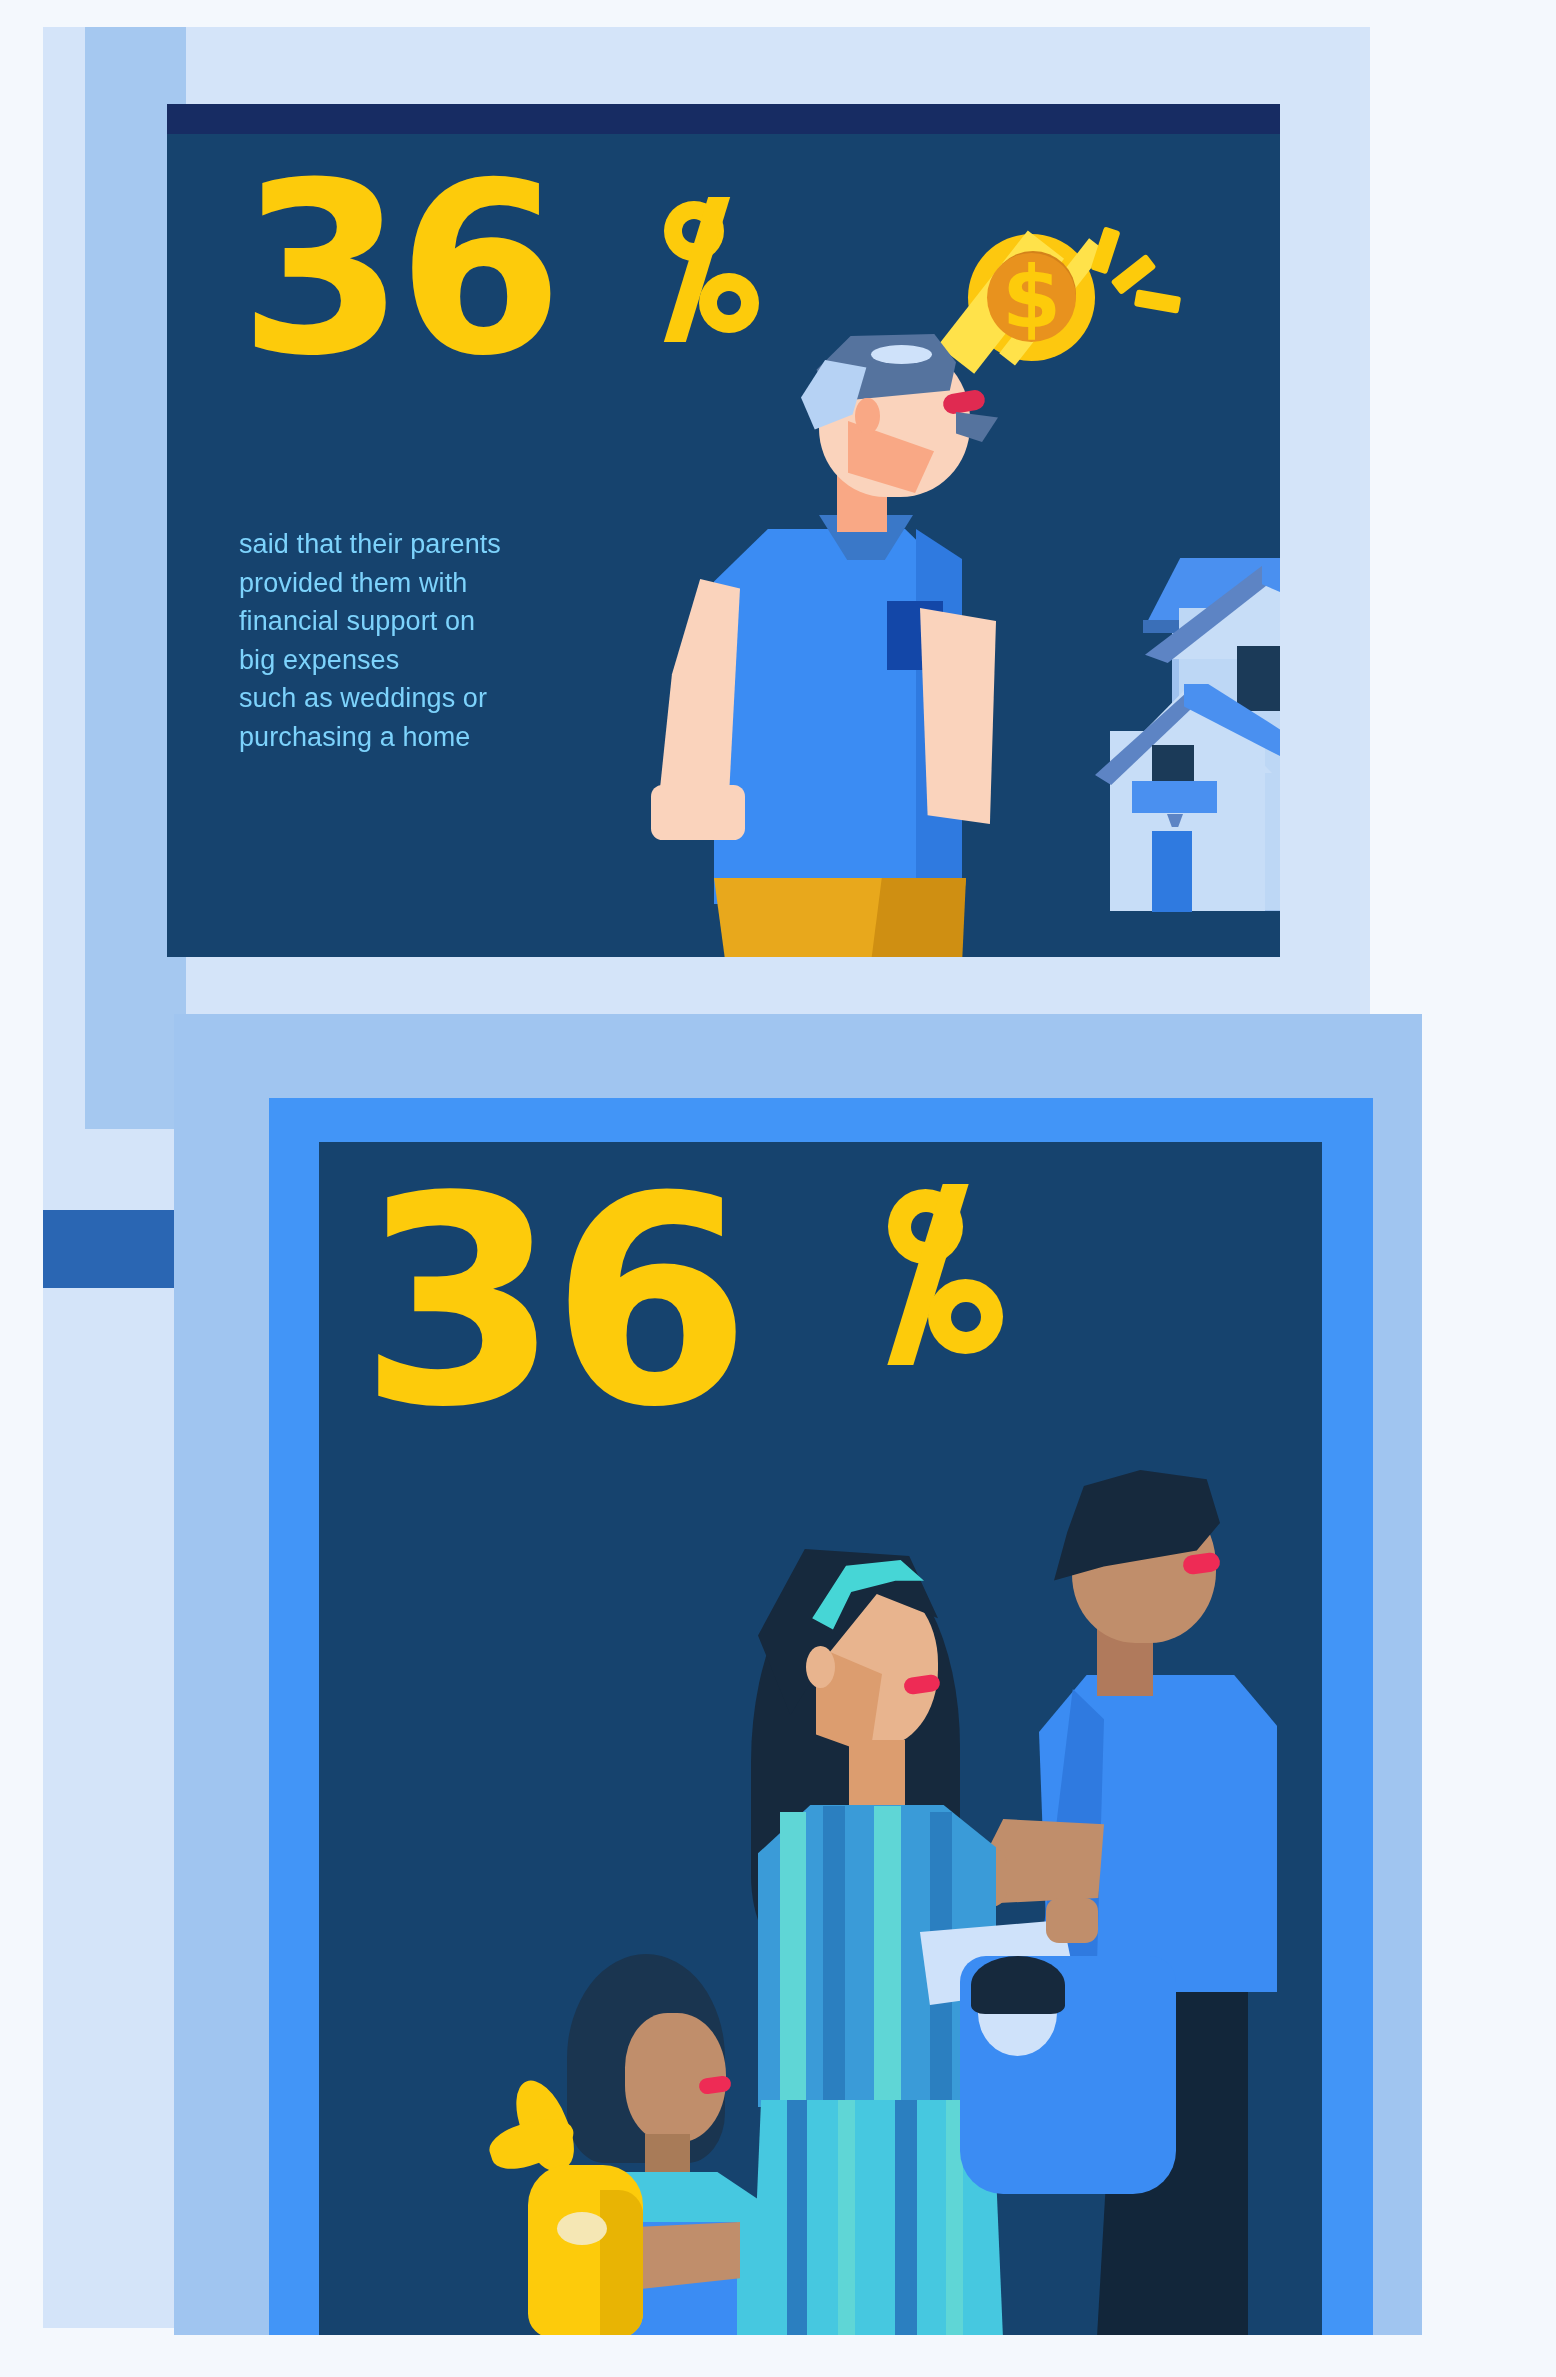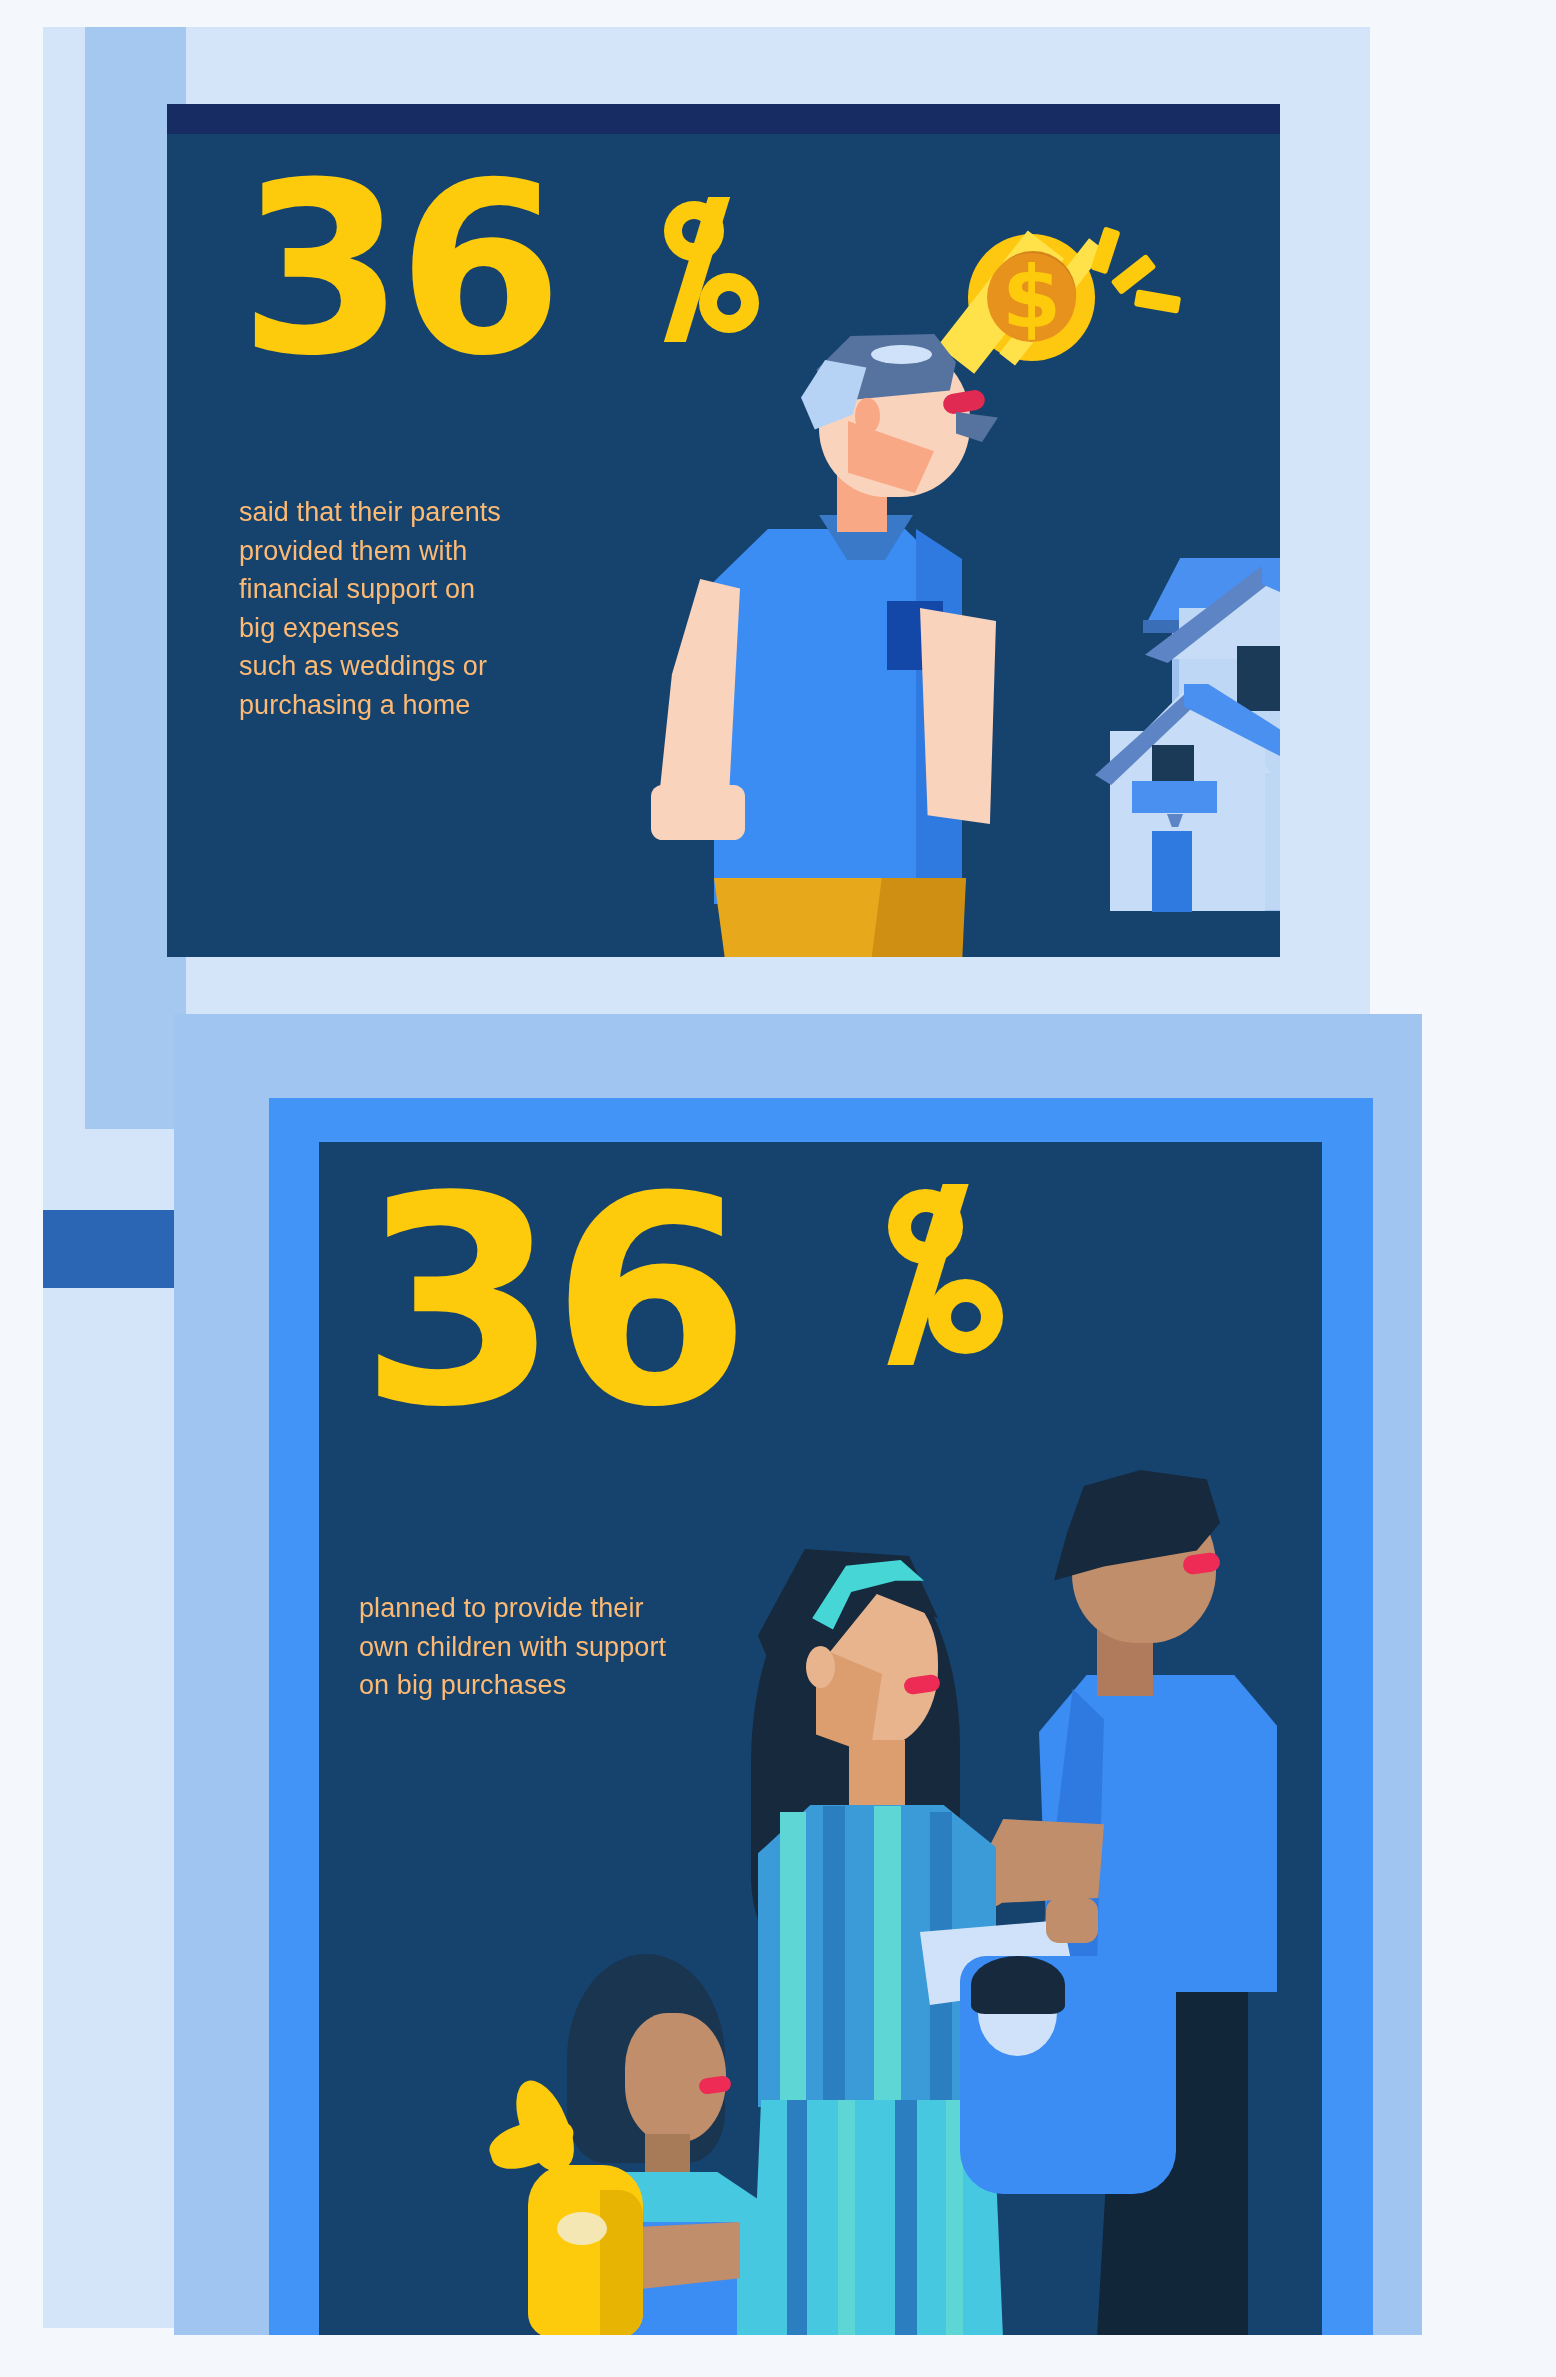--- a/index.html
+++ b/index.html
@@ -28,22 +28,22 @@
   #card-top .inner{position:absolute;inset:0;}
 
   .stat-number{
     position:absolute;font-weight:700;color:#fdcb0b;letter-spacing:-0.03em;
     line-height:0.82;font-family:"DejaVu Sans",sans-serif;
   }
   #stat-top{left:72px;top:68px;font-size:238px;}
   #pct-top{position:absolute;left:497px;top:94px;}
 
   .body-copy{
-    position:absolute;color:#fdba74;font-size:27px;line-height:1.43;font-weight:400;
-    white-space:pre-line;letter-spacing:0.1px;
+    position:absolute;color:#7dd3fc;font-size:27px;line-height:1.43;font-weight:400;
+    white-space:pre-line;letter-spacing:0.1px;margin-top:32px;
   }
   #copy-top{left:72px;top:389px;width:447px;}
 
   
   #frame-outer-bottom{left:174px;top:1014px;width:1248px;height:1321px;background:#a0c5f0;}
   #frame-inner-bottom{left:269px;top:1098px;width:1104px;height:1237px;background:#4295f7;}
   #card-bottom{
     left:319px;top:1142px;width:1003px;height:1193px;
     background:#16436e;overflow:hidden;
   }
@@ -298,17 +298,14 @@
       <div class="ring" style="left:0;top:4.3px;width:75px;height:75px;">
         <span style="position:absolute;left:30%;top:30%;width:40%;height:40%;border-radius:50%;background:#16436e;display:block;"></span>
       </div>
       <div class="slash" style="left:27px;top:-1.4px;width:26px;height:181px;transform:skewX(-17deg);"></div>
       <div class="ring" style="left:40px;top:94px;width:75px;height:75px;">
         <span style="position:absolute;left:30%;top:30%;width:40%;height:40%;border-radius:50%;background:#16436e;display:block;"></span>
       </div>
     </div>
   </div>
 
-  <div class="body-copy" id="copy-bottom">planned to provide their
-own children with support
-on big purchases</div>
 </div>
 
 
 </body></html>

